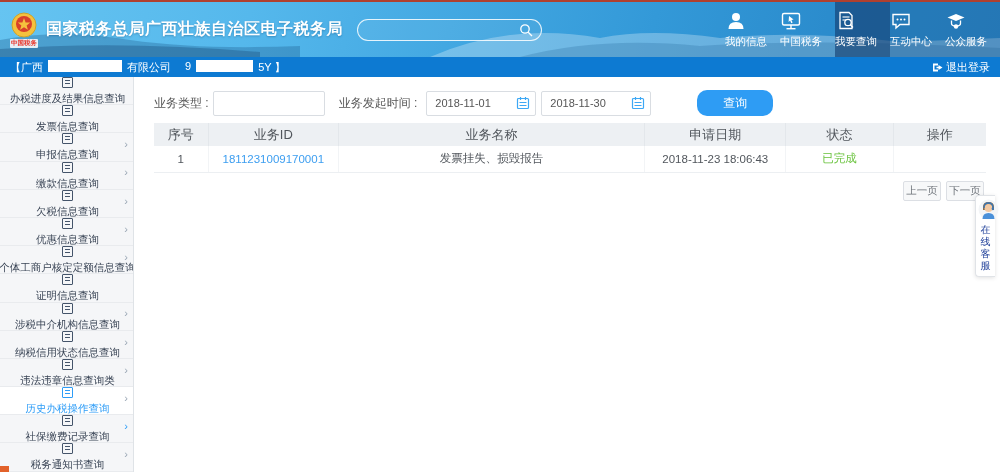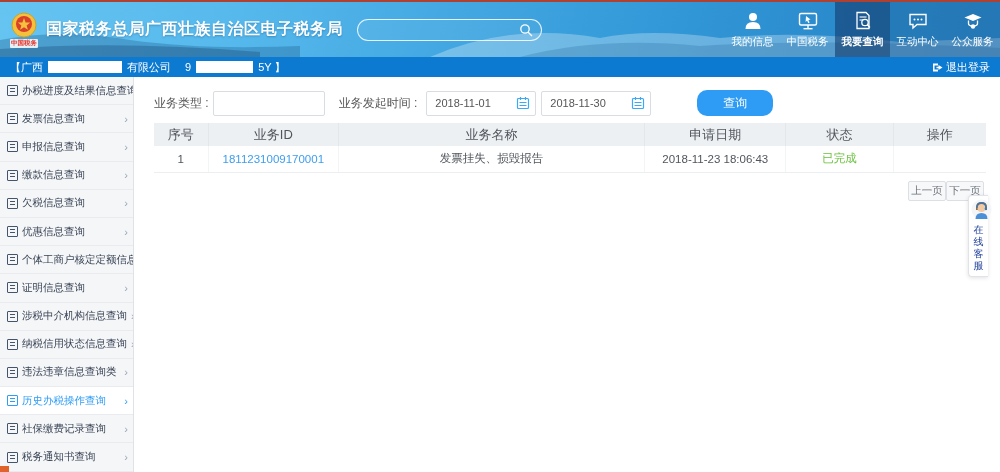--- a/index.html
+++ b/index.html
@@ -16,37 +16,37 @@
   .logo { display:flex; flex-direction:column; align-items:center; margin:0 8px 0 10px; }
   .logo-text { color:#e8372c; font-size:6.5px; font-weight:bold; background:rgba(255,255,255,.85); padding:0 1px; border-radius:1px; margin-top:1px; }
 
   .site-title { color:#fff; font-size:16px; font-weight:bold; letter-spacing:.5px; text-shadow:0 1px 2px rgba(0,60,110,.35); white-space:nowrap; }
 
   .search-pill { width:185px; height:22px; border:1px solid rgba(255,255,255,.85); border-radius:12px; margin-left:14px;
     display:flex; align-items:center; justify-content:flex-end; padding:0 8px; background:rgba(255,255,255,.06); }
   .search-pill input { flex:1; border:none; background:transparent; outline:none; color:#fff; font-size:11px; }
 
   .header-nav { margin-left:auto; display:flex; height:100%; }
-  .nav-item { width:55px; height:100%; display:flex; flex-direction:column; align-items:center; justify-content:center; gap:3px; cursor:pointer; color:#fff; }
+  .nav-item { width:55px; height:100%; display:flex; flex-direction:column; justify-content:center; gap:3px; cursor:pointer; color:#fff; }
   .nav-item .nav-label { font-size:10.5px; white-space:nowrap; }
   .nav-item.shade { background:rgba(18,70,125,.22); }
-  .nav-item.active { background:rgba(18,58,108,.6);font-weight:bold; }
+  .nav-item.active { background:rgba(18,58,108,.6); }
 
   
   .account-bar { height:20px; background:#0d7ad2; color:#fff; font-size:11px; display:flex; align-items:center; justify-content:space-between; padding:0 10px; }
-  .account-left { display:flex; align-items:center; gap:2px; white-space:nowrap; }
+  .account-left { display:flex; gap:2px; white-space:nowrap; }
   .redact { display:inline-block; background:#fff; height:12px; vertical-align:middle; margin:0 3px; }
   .redact.r1 { width:74px; } .redact.r2 { width:57px; }
   .logout { display:flex; align-items:center; gap:3px; cursor:pointer; }
 
   
   .content { display:flex; height:395px; position:relative; }
 
   .sidebar { width:134px; background:#f5f6f8; border-right:1px solid #dfe3e7; flex-shrink:0; overflow:hidden; }
-  .side-item { height:28.2px; display:flex; align-items:center; gap:4px; padding:0 5px 0 7px; border-bottom:1px solid #e9ebee; color:#394455; font-size:10.5px; cursor:pointer; white-space:nowrap; }
+  .side-item { height:28.2px; display:flex; align-items:center; gap:4px; padding:0 5px 0 7px; border-bottom:1px solid #e9ebee; color:#394455; font-size:10.5px; cursor:pointer; white-space:nowrap;flex-direction:column; }
   .side-item .doc-ic { width:11px; height:11px; border:1px solid #44546a; border-radius:1px; position:relative; flex-shrink:0; }
   .side-item .doc-ic::before { content:""; position:absolute; left:2px; right:2px; top:2px; height:1px; background:#44546a; box-shadow:0 3px 0 #44546a; }
   .side-item .chev { margin-left:auto; color:#9aa7b5; font-size:11px; }
   .side-item.active { background:#fff; color:#2e9df7; }
   .side-item.active .doc-ic { border-color:#2e9df7; }
   .side-item.active .doc-ic::before { background:#2e9df7; box-shadow:0 3px 0 #2e9df7; }
   .side-item.active .chev { color:#2e9df7; }
 
   .main { flex:1; background:#fff; padding:13px 6px 7px 20px; position:relative; }
 
@@ -62,25 +62,25 @@
   
   .grid { width:99%; border-collapse:collapse; margin-top:7px; table-layout:fixed; }
   .grid th { background:#edf0f3; height:23px; font-size:13px; font-weight:normal; color:#51565c; border-left:1px solid #e3e7eb; }
   .grid th:first-child { border-left:none; }
   .grid td { height:26px; font-size:11.5px; color:#51565c; text-align:center; border-bottom:1px solid #eceff2; border-left:1px solid #f2f4f6; }
   .grid td:first-child { border-left:none; }
   .id-link { color:#3d9ef0; cursor:pointer; text-decoration:none; }
   .status-done { color:#67c23a; }
 
   
-  .pager { display:flex; justify-content:flex-end; margin-top:8px; padding-right:10px; }
+  .pager { display:flex; justify-content:flex-end; gap:5px; margin-top:8px; padding-right:10px; }
   .pager button { min-width:38px; height:20px; font-size:10.5px; color:#6b7077; background:#f7f8f9; border:1px solid #dcdfe4; border-radius:2px; cursor:pointer; }
 
   
-  .svc { position:absolute; right:12px; top:118px; width:20px; background:#fff; border:1px solid #e0e3e7; border-right:none; border-radius:4px 0 0 4px; box-shadow:0 1px 4px rgba(0,0,0,.12); padding:3px 2px 4px; text-align:center; cursor:pointer; }
+  .svc { position:absolute; right:5px; top:118px; width:20px; background:#fff; border:1px solid #e0e3e7; border-right:none; border-radius:4px 0 0 4px; box-shadow:0 1px 4px rgba(0,0,0,.12); padding:3px 2px 4px; text-align:center; cursor:pointer; }
   .svc-line { font-size:10px; color:#20409a; line-height:12px; }
 
   .corner-mark { position:absolute; left:0; bottom:0; width:9px; height:6px; background:#e2622b; }
 </style>
 </head>
 <body>
 
 <div class="top-edge"></div>
 
 <div class="header">

